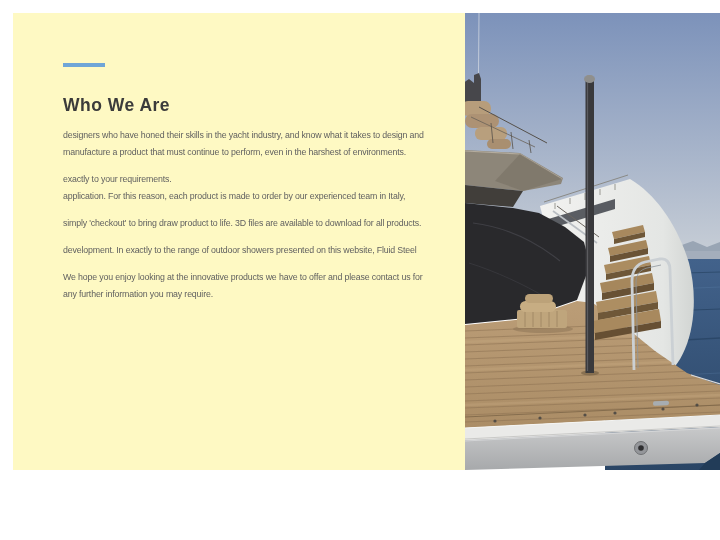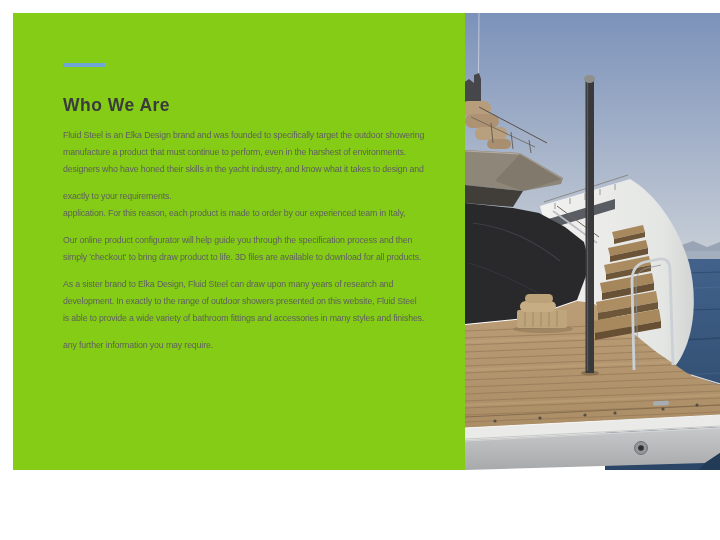--- a/index.html
+++ b/index.html
@@ -1,19 +1,19 @@
 <!DOCTYPE html>
 <html><head>
 <meta charset="utf-8">
 <style>
   html,body{margin:0;padding:0;background:#ffffff;}
   .page{position:relative;width:720px;height:540px;background:#ffffff;overflow:hidden;
         font-family:"Liberation Sans",sans-serif;}
   .content{position:absolute;left:13px;top:13px;width:707px;height:457px;display:flex;}
-  .panel{width:452px;height:457px;background:#84cc16;box-sizing:border-box;
+  .panel{width:452px;height:457px;background:#fef9c3;box-sizing:border-box;
          padding:50px 22px 0 50px;}
   .accent-line{width:42px;height:4px;background:#6fa6d7;margin:0 0 28px 0;}
   .title{margin:0 0 11px 0;font-size:17.5px;line-height:21px;font-weight:700;
          color:#3b3b3b;letter-spacing:0.5px;}
   .paras{margin:0;}
   .para{margin:0 0 10px 0;}
   .line{font-size:8.8px;line-height:17px;color:#5f5f5f;letter-spacing:-0.15px;
         white-space:nowrap;}
   .hero{margin:0;width:255px;height:457px;display:block;}
   .hero svg{display:block;}
@@ -22,38 +22,35 @@
 <body>
 
 <div class="page">
   <div class="content">
 
     <section class="panel">
       <div class="accent-line"></div>
       <h1 class="title">Who We Are</h1>
       <div class="paras">
           <div class="para">
-            <div class="line">Fluid Steel is an Elka Design brand and was founded to specifically target the outdoor showering</div>
+            <div class="line">designers who have honed their skills in the yacht industry, and know what it takes to design and</div>
             <div class="line">manufacture a product that must continue to perform, even in the harshest of environments.</div>
-            <div class="line">designers who have honed their skills in the yacht industry, and know what it takes to design and</div>
           </div>
           <div class="para">
             <div class="line">exactly to your requirements.</div>
             <div class="line">application. For this reason, each product is made to order by our experienced team in Italy,</div>
           </div>
           <div class="para">
-            <div class="line">Our online product configurator will help guide you through the specification process and then</div>
             <div class="line">simply 'checkout' to bring draw product to life. 3D files are available to download for all products.</div>
           </div>
           <div class="para">
-            <div class="line">As a sister brand to Elka Design, Fluid Steel can draw upon many years of research and</div>
             <div class="line">development. In exactly to the range of outdoor showers presented on this website, Fluid Steel</div>
-            <div class="line">is able to provide a wide variety of bathroom fittings and accessories in many styles and finishes.</div>
-          </div>
-          <div class="para">
+          </div>
+          <div class="para">
+            <div class="line">We hope you enjoy looking at the innovative products we have to offer and please contact us for</div>
             <div class="line">any further information you may require.</div>
           </div>
         </div>
     </section>
 
     <figure class="hero" aria-label="Stern of a luxury yacht with teak deck, teak steps and stainless handrail, dark outdoor shower column, canvas cover, tan deck cushions, blue sea and hazy mountains under a blue sky">
       <svg width="255" height="457" viewBox="0 0 255 457" xmlns="http://www.w3.org/2000/svg">
         <defs>
           <linearGradient id="skyGrad" x1="0" y1="0" x2="0" y2="1">
             <stop offset="0" stop-color="#7c92ba"></stop>

